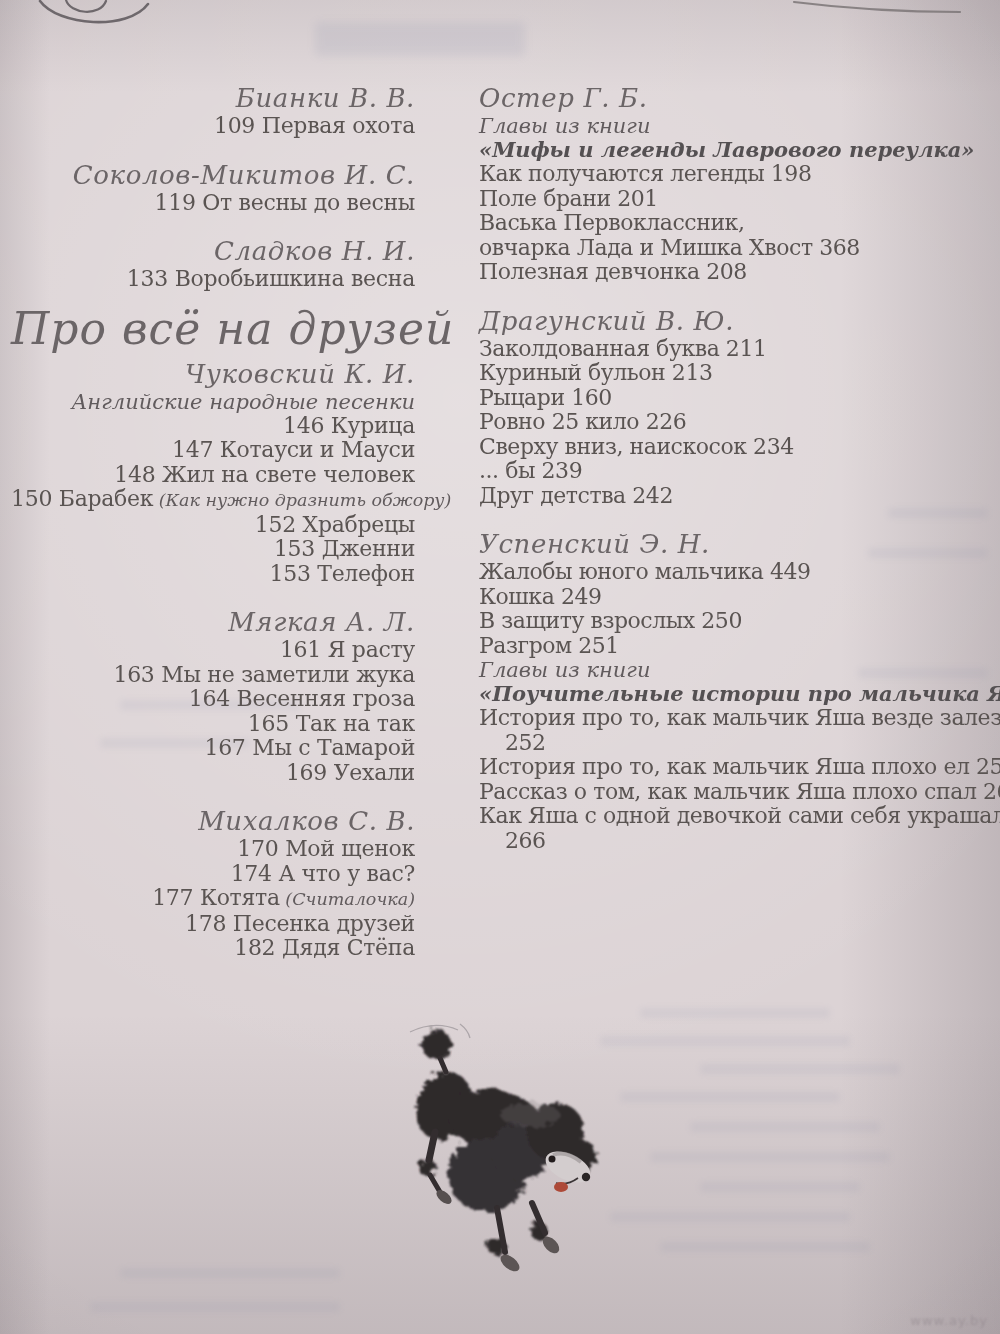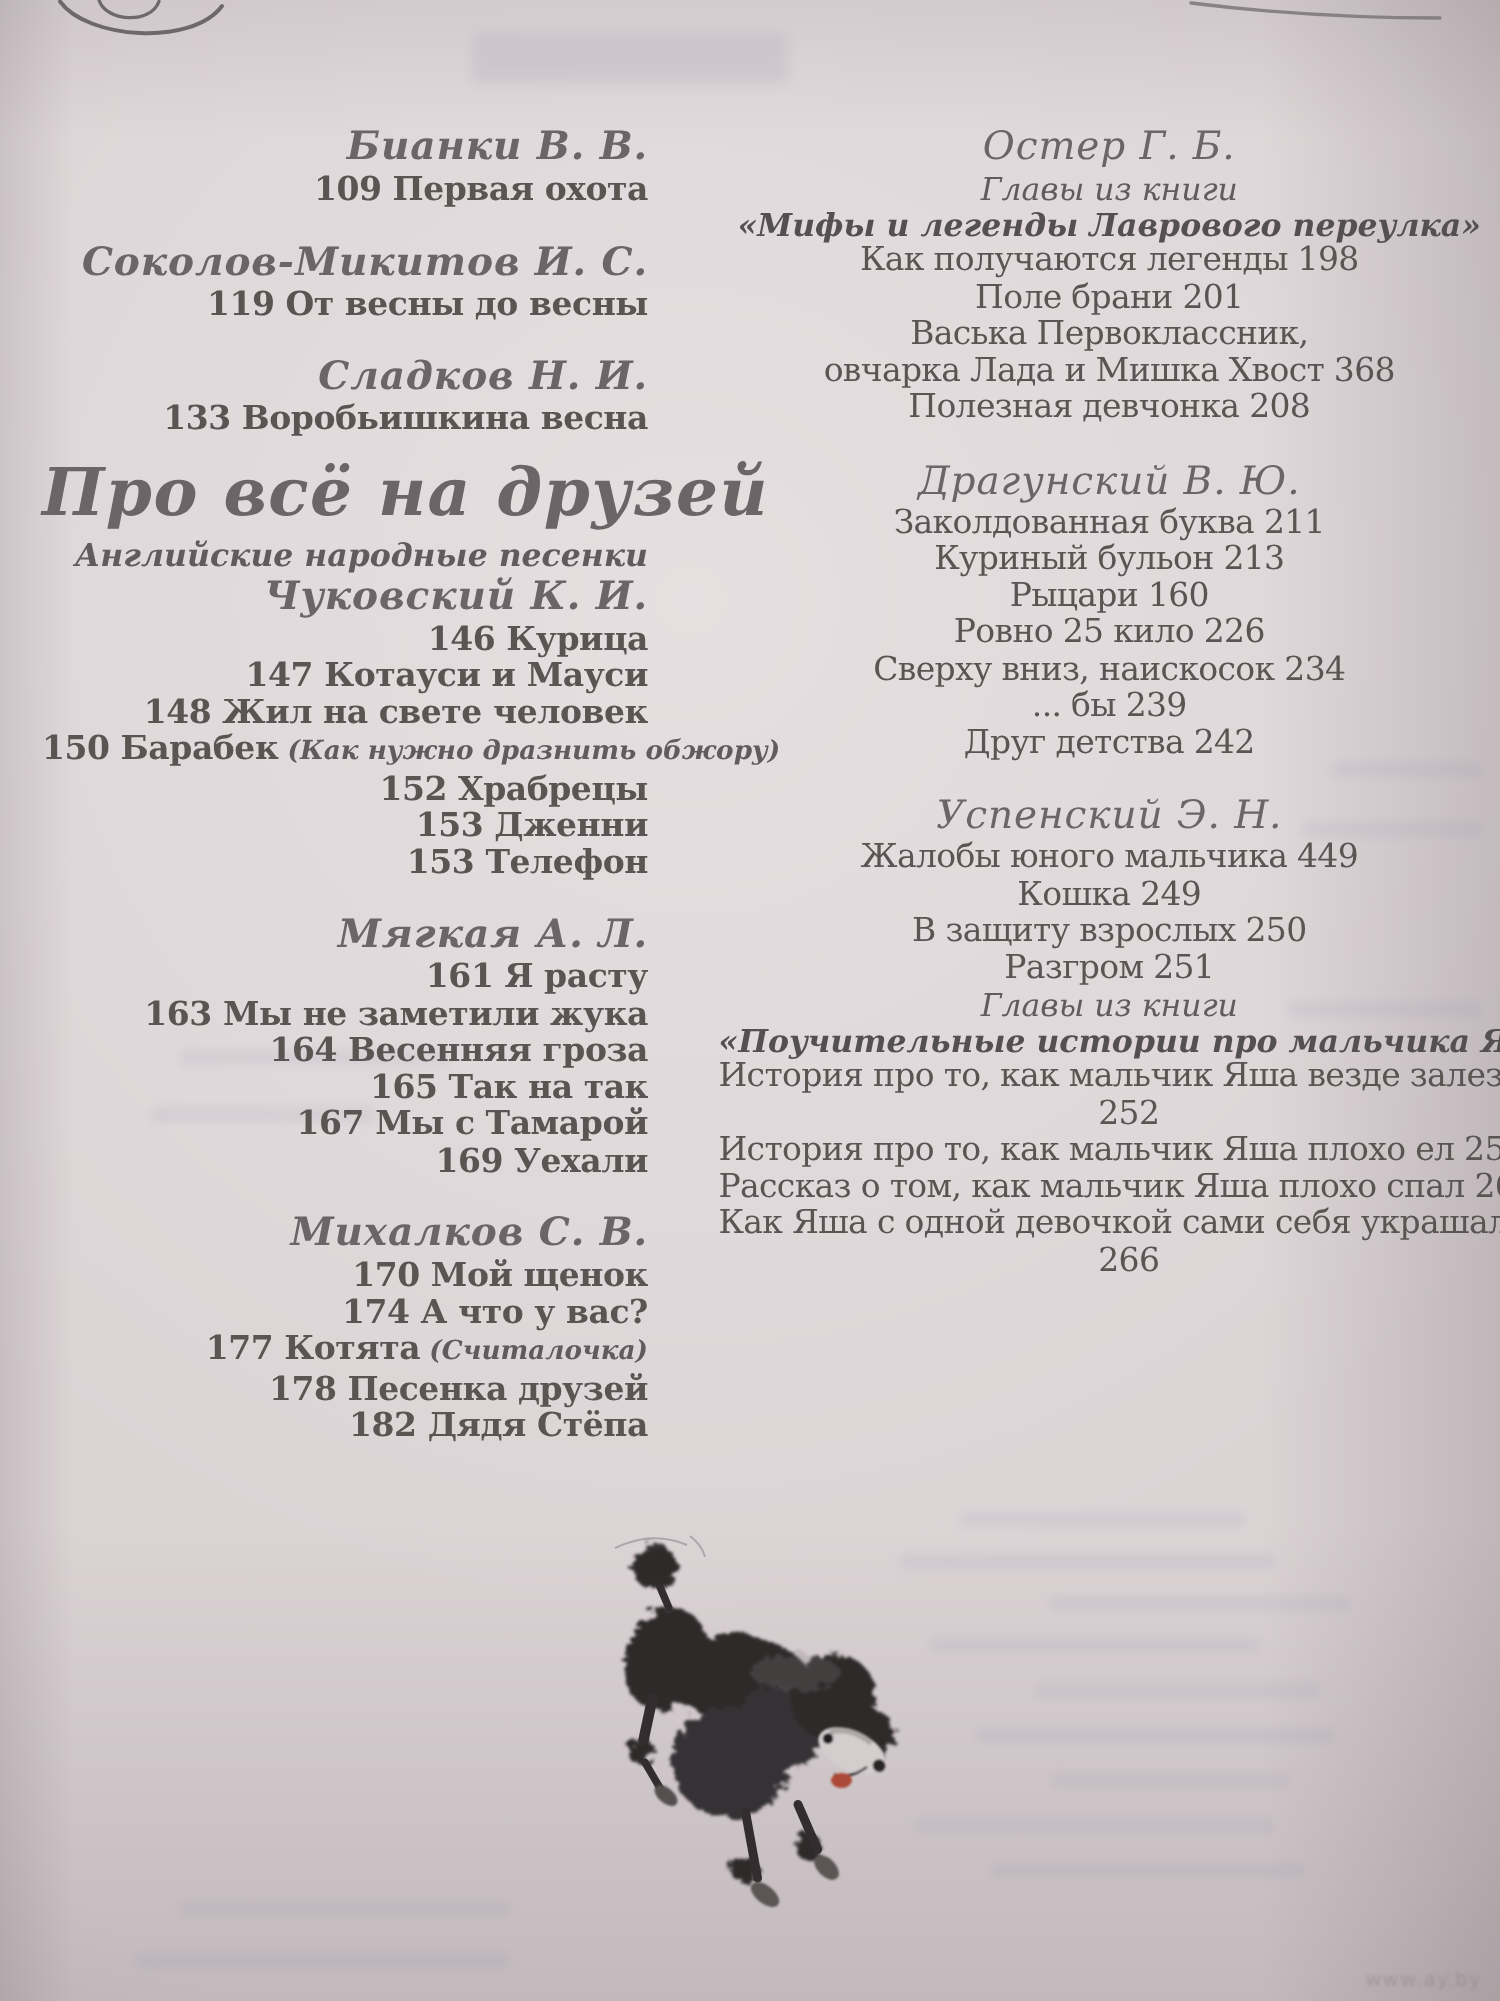--- a/index.html
+++ b/index.html
@@ -21,22 +21,22 @@
           letter-spacing:0.6px;margin-top:20px;}
   .author.first{margin-top:0;}
   .heading{font-style:italic;font-size:44px;line-height:50px;color:#6b6567;
            margin:12px -18px 4px 0;letter-spacing:1px;}
   .italic{font-style:italic;font-size:21px;line-height:24px;color:#615b5d;}
   .bolditalic{font-style:italic;font-weight:700;font-size:21px;line-height:24px;color:#545052;}
   .indent{padding-left:26px;}
   .note{font-style:italic;font-size:17.5px;color:#615b5d;letter-spacing:0;}
 
   .col{position:absolute;top:82px;}
-  .col-left{left:28px;width:404px;text-align:right;font-weight:bold;}
-  .col-right{left:479px;width:521px;text-align:center;}
+  .col-left{left:11px;width:404px;text-align:right;}
+  .col-right{left:479px;width:521px;text-align:left;}
   .col-right .entry{letter-spacing:-0.45px;}
 
   .ghost{position:absolute;background:#7e84a2;opacity:0.10;filter:blur(3px);border-radius:4px;}
   .ghost.script{opacity:0.13;filter:blur(4px);}
 
   .ornament{position:absolute;}
   .watermark{position:absolute;right:12px;bottom:6px;font-family:"DejaVu Sans",sans-serif;
              font-size:13px;color:#8d8389;opacity:0.55;filter:blur(1px);letter-spacing:1px;}
 
   .poodle{position:absolute;left:380px;top:1020px;width:260px;height:300px;}
@@ -74,22 +74,22 @@
   <div class="ghost" style="left:90px;top:1302px;width:250px;height:10px;"></div>
 
   <div class="col col-left">
       <div class="line author first">Бианки В. В.</div>
       <div class="line entry">109 Первая охота</div>
       <div class="line author">Соколов-Микитов И. С.</div>
       <div class="line entry">119 От весны до весны</div>
       <div class="line author">Сладков Н. И.</div>
       <div class="line entry">133 Воробьишкина весна</div>
       <div class="line heading">Про всё на друзей</div>
+      <div class="line author first">Чуковский К. И.</div>
       <div class="line italic">Английские народные песенки</div>
-      <div class="line author first">Чуковский К. И.</div>
       <div class="line entry">146 Курица</div>
       <div class="line entry">147 Котауси и Мауси</div>
       <div class="line entry">148 Жил на свете человек</div>
       <div class="line entry">150 Барабек<span class="note"> (Как нужно дразнить обжору)</span></div>
       <div class="line entry">152 Храбрецы</div>
       <div class="line entry">153 Дженни</div>
       <div class="line entry">153 Телефон</div>
       <div class="line author">Мягкая А. Л.</div>
       <div class="line entry">161 Я расту</div>
       <div class="line entry">163 Мы не заметили жука</div>

